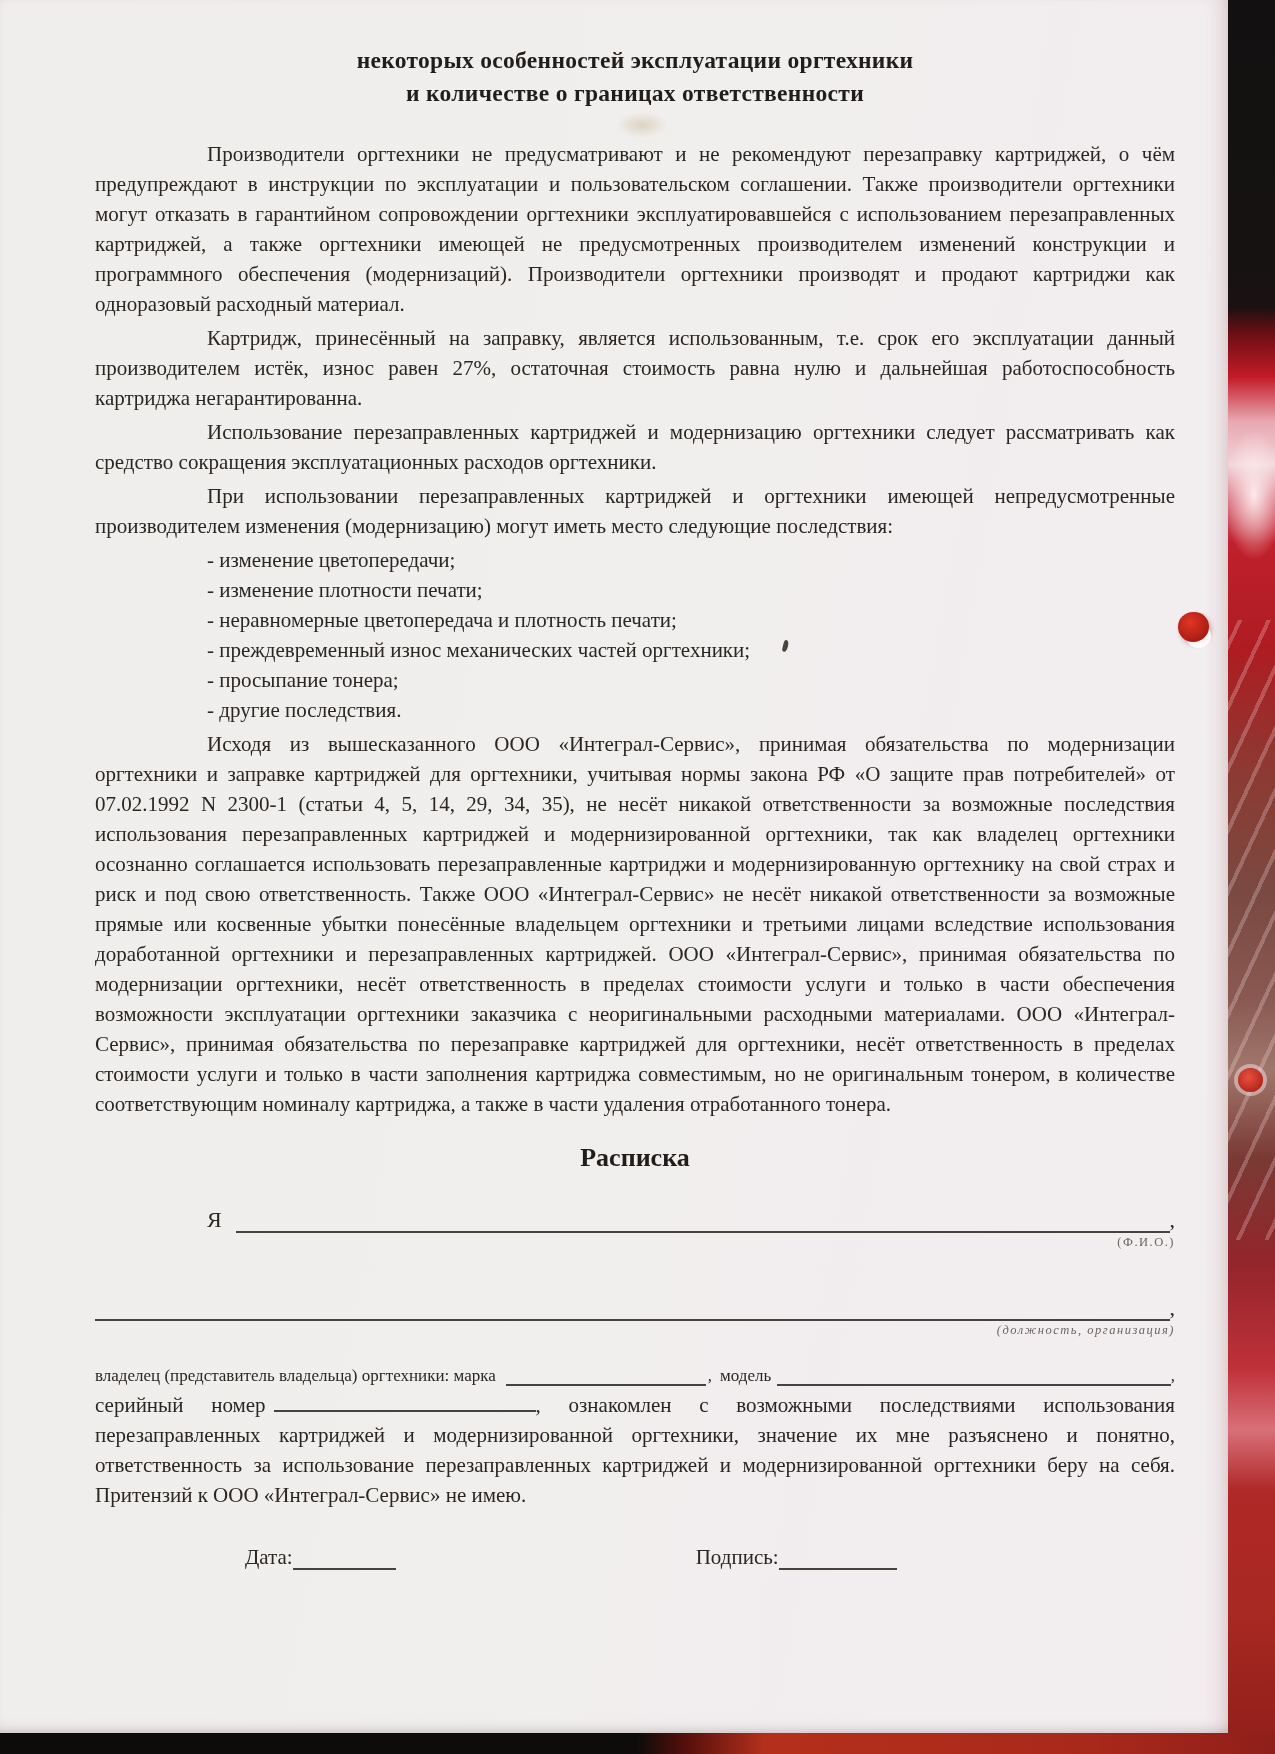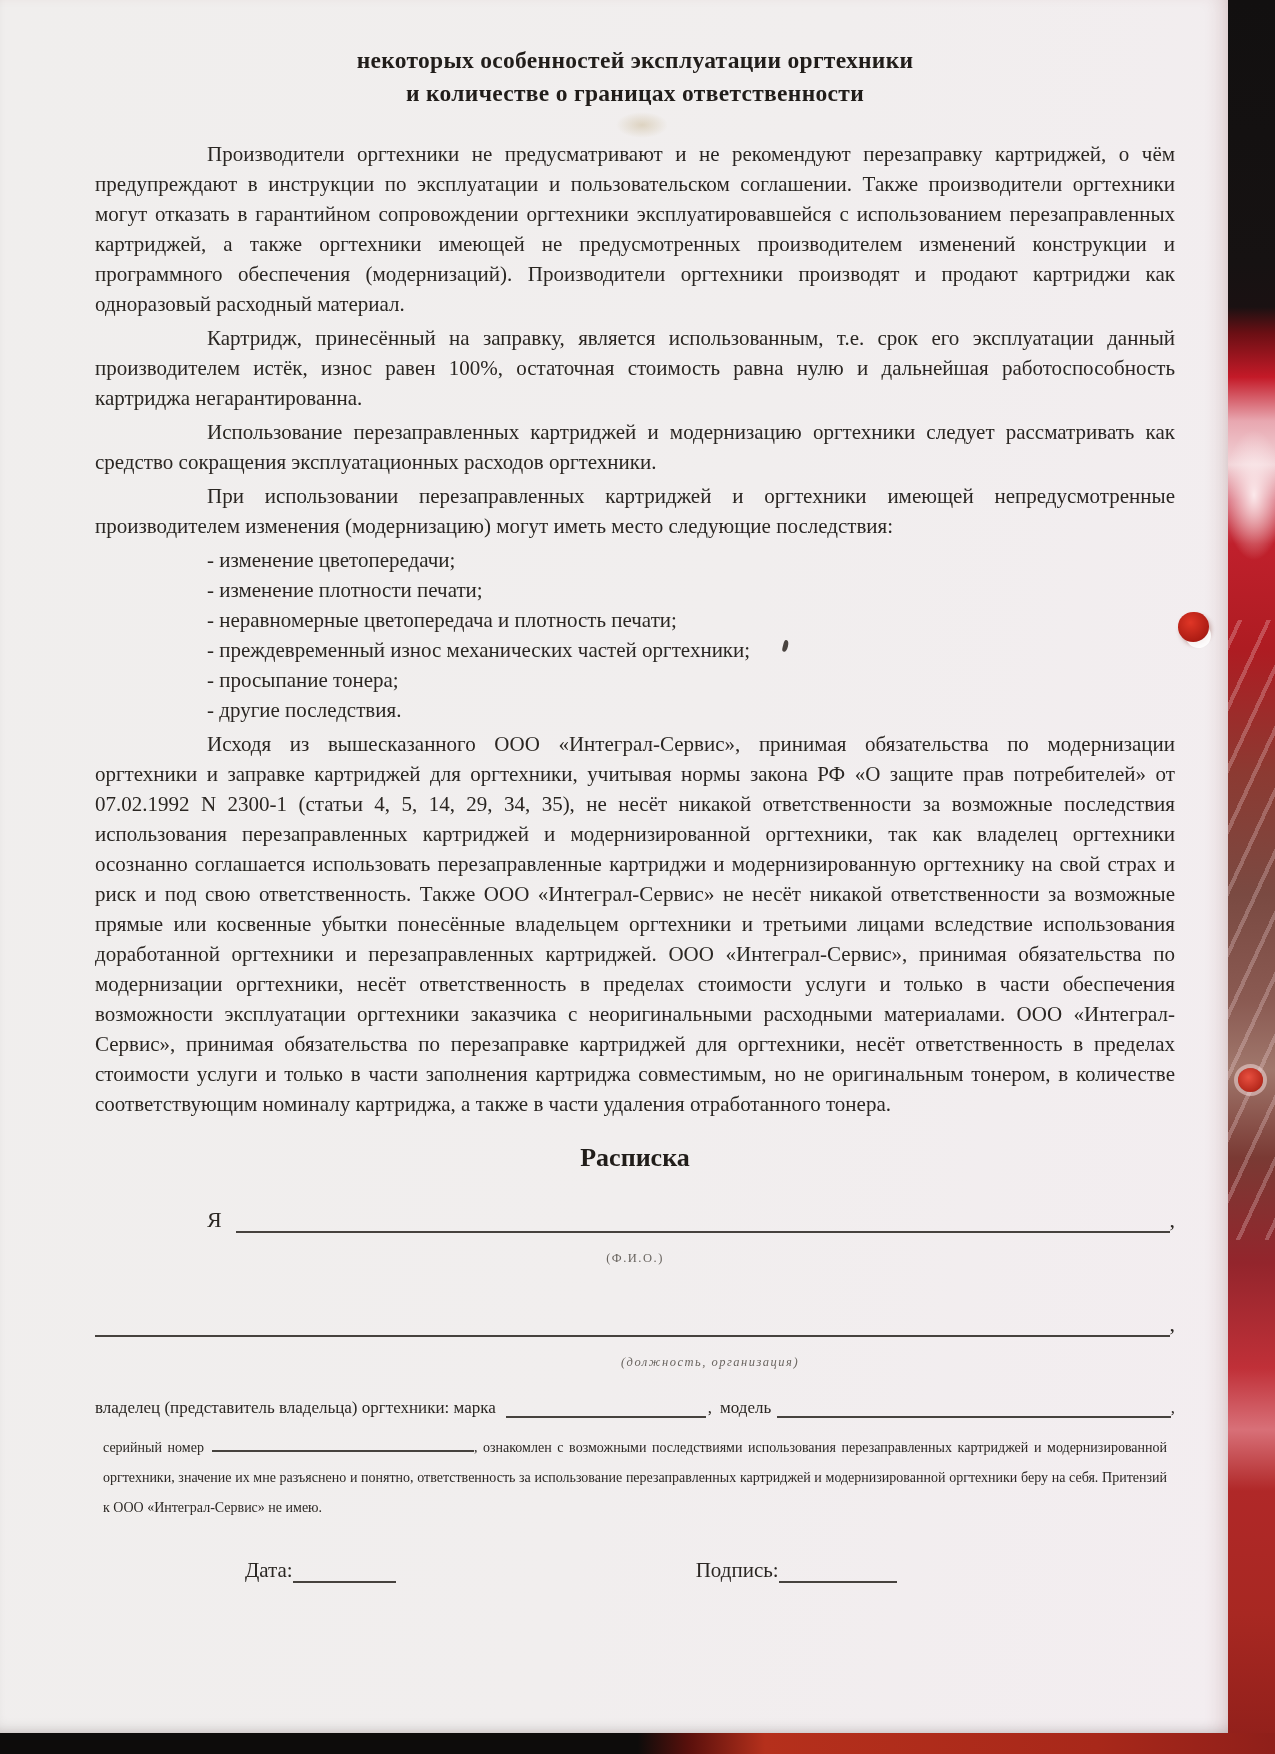--- a/index.html
+++ b/index.html
@@ -74,30 +74,30 @@
   .clist div{font-size:21px;line-height:30px;padding-left:112px;color:#2a2622;}
   .receipt-heading{margin-top:22px;text-align:center;font-weight:bold;
     font-size:26px;line-height:34px;color:#211d1a;}
   
   .row-i{display:flex;align-items:flex-end;margin-top:22px;height:36px;
     font-size:22px;color:#2a2622;}
   .row-i .i-label{margin-left:112px;padding-right:14px;}
   .blank{border-bottom:2px solid #46423e;display:inline-block;height:26px;}
   .grow{flex:1 1 auto;}
   .caption{font-size:12.5px;line-height:18px;color:#6a6560;letter-spacing:1.5px;
-    text-align:center;margin-top:16px;}
+    text-align:right;}
   .caption.pos{padding-left:150px;font-style:italic;}
   .row-line2{display:flex;align-items:flex-end;margin-top:38px;height:32px;
     font-size:22px;color:#2a2622;}
   .owner1{display:flex;align-items:flex-end;margin-top:16px;height:31px;
     font-size:17px;color:#2a2622;white-space:nowrap;}
   .owner1 .blank{height:24px;}
   .owner1 .b-brand{width:200px;margin-left:10px;}
   .owner1 .lbl{padding:0 6px 0 2px;}
-  p.ack{margin:8px;font-size:14px;line-height:30px;text-align:justify;color:#2a2622;}
+  p.ack{margin:0;font-size:21px;line-height:30px;text-align:justify;color:#2a2622;}
   p.ack .blank{width:262px;height:24px;vertical-align:baseline;margin-left:8px;}
   .row-date{display:flex;align-items:flex-end;margin-top:28px;height:32px;
     font-size:21px;color:#2a2622;}
   .row-date .date-group{margin-left:150px;display:flex;align-items:flex-end;}
   .row-date .sig-group{margin-left:300px;display:flex;align-items:flex-end;}
   .row-date .blank{height:24px;}
   .b-date{width:103px;}
   .b-sig{width:118px;}
 </style>
 </head>
@@ -115,21 +115,21 @@
   <div class="red-hole"></div>
 
   <div class="column">
 
     <div class="doc-title">
       <div>некоторых особенностей эксплуатации оргтехники</div>
       <div>и количестве о границах ответственности</div>
     </div>
 
     <p class="body first">Производители оргтехники не предусматривают и не рекомендуют перезаправку картриджей, о чём предупреждают в инструкции по эксплуатации и пользовательском соглашении. Также производители оргтехники могут отказать в гарантийном сопровождении оргтехники эксплуатировавшейся с использованием перезаправленных картриджей, а также оргтехники имеющей не предусмотренных производителем изменений конструкции и программного обеспечения (модернизаций). Производители оргтехники производят и продают картриджи как одноразовый расходный материал.</p>
-    <p class="body">Картридж, принесённый на заправку, является использованным, т.е. срок его эксплуатации данный производителем истёк, износ равен 100%, остаточная стоимость равна нулю и дальнейшая работоспособность картриджа негарантированна.</p>
+    <p class="body">Картридж, принесённый на заправку, является использованным, т.е. срок его эксплуатации данный производителем истёк, износ равен 27%, остаточная стоимость равна нулю и дальнейшая работоспособность картриджа негарантированна.</p>
     <p class="body">Использование перезаправленных картриджей и модернизацию оргтехники следует рассматривать как средство сокращения эксплуатационных расходов оргтехники.</p>
     <p class="body">При использовании перезаправленных картриджей и оргтехники имеющей непредусмотренные производителем изменения (модернизацию) могут иметь место следующие последствия:</p>
 
     <div class="clist">
       <div>- изменение цветопередачи;</div>
       <div>- изменение плотности печати;</div>
       <div>- неравномерные цветопередача и плотность печати;</div>
       <div>- преждевременный износ механических частей оргтехники;</div>
       <div>- просыпание тонера;</div>
       <div>- другие последствия.</div>

